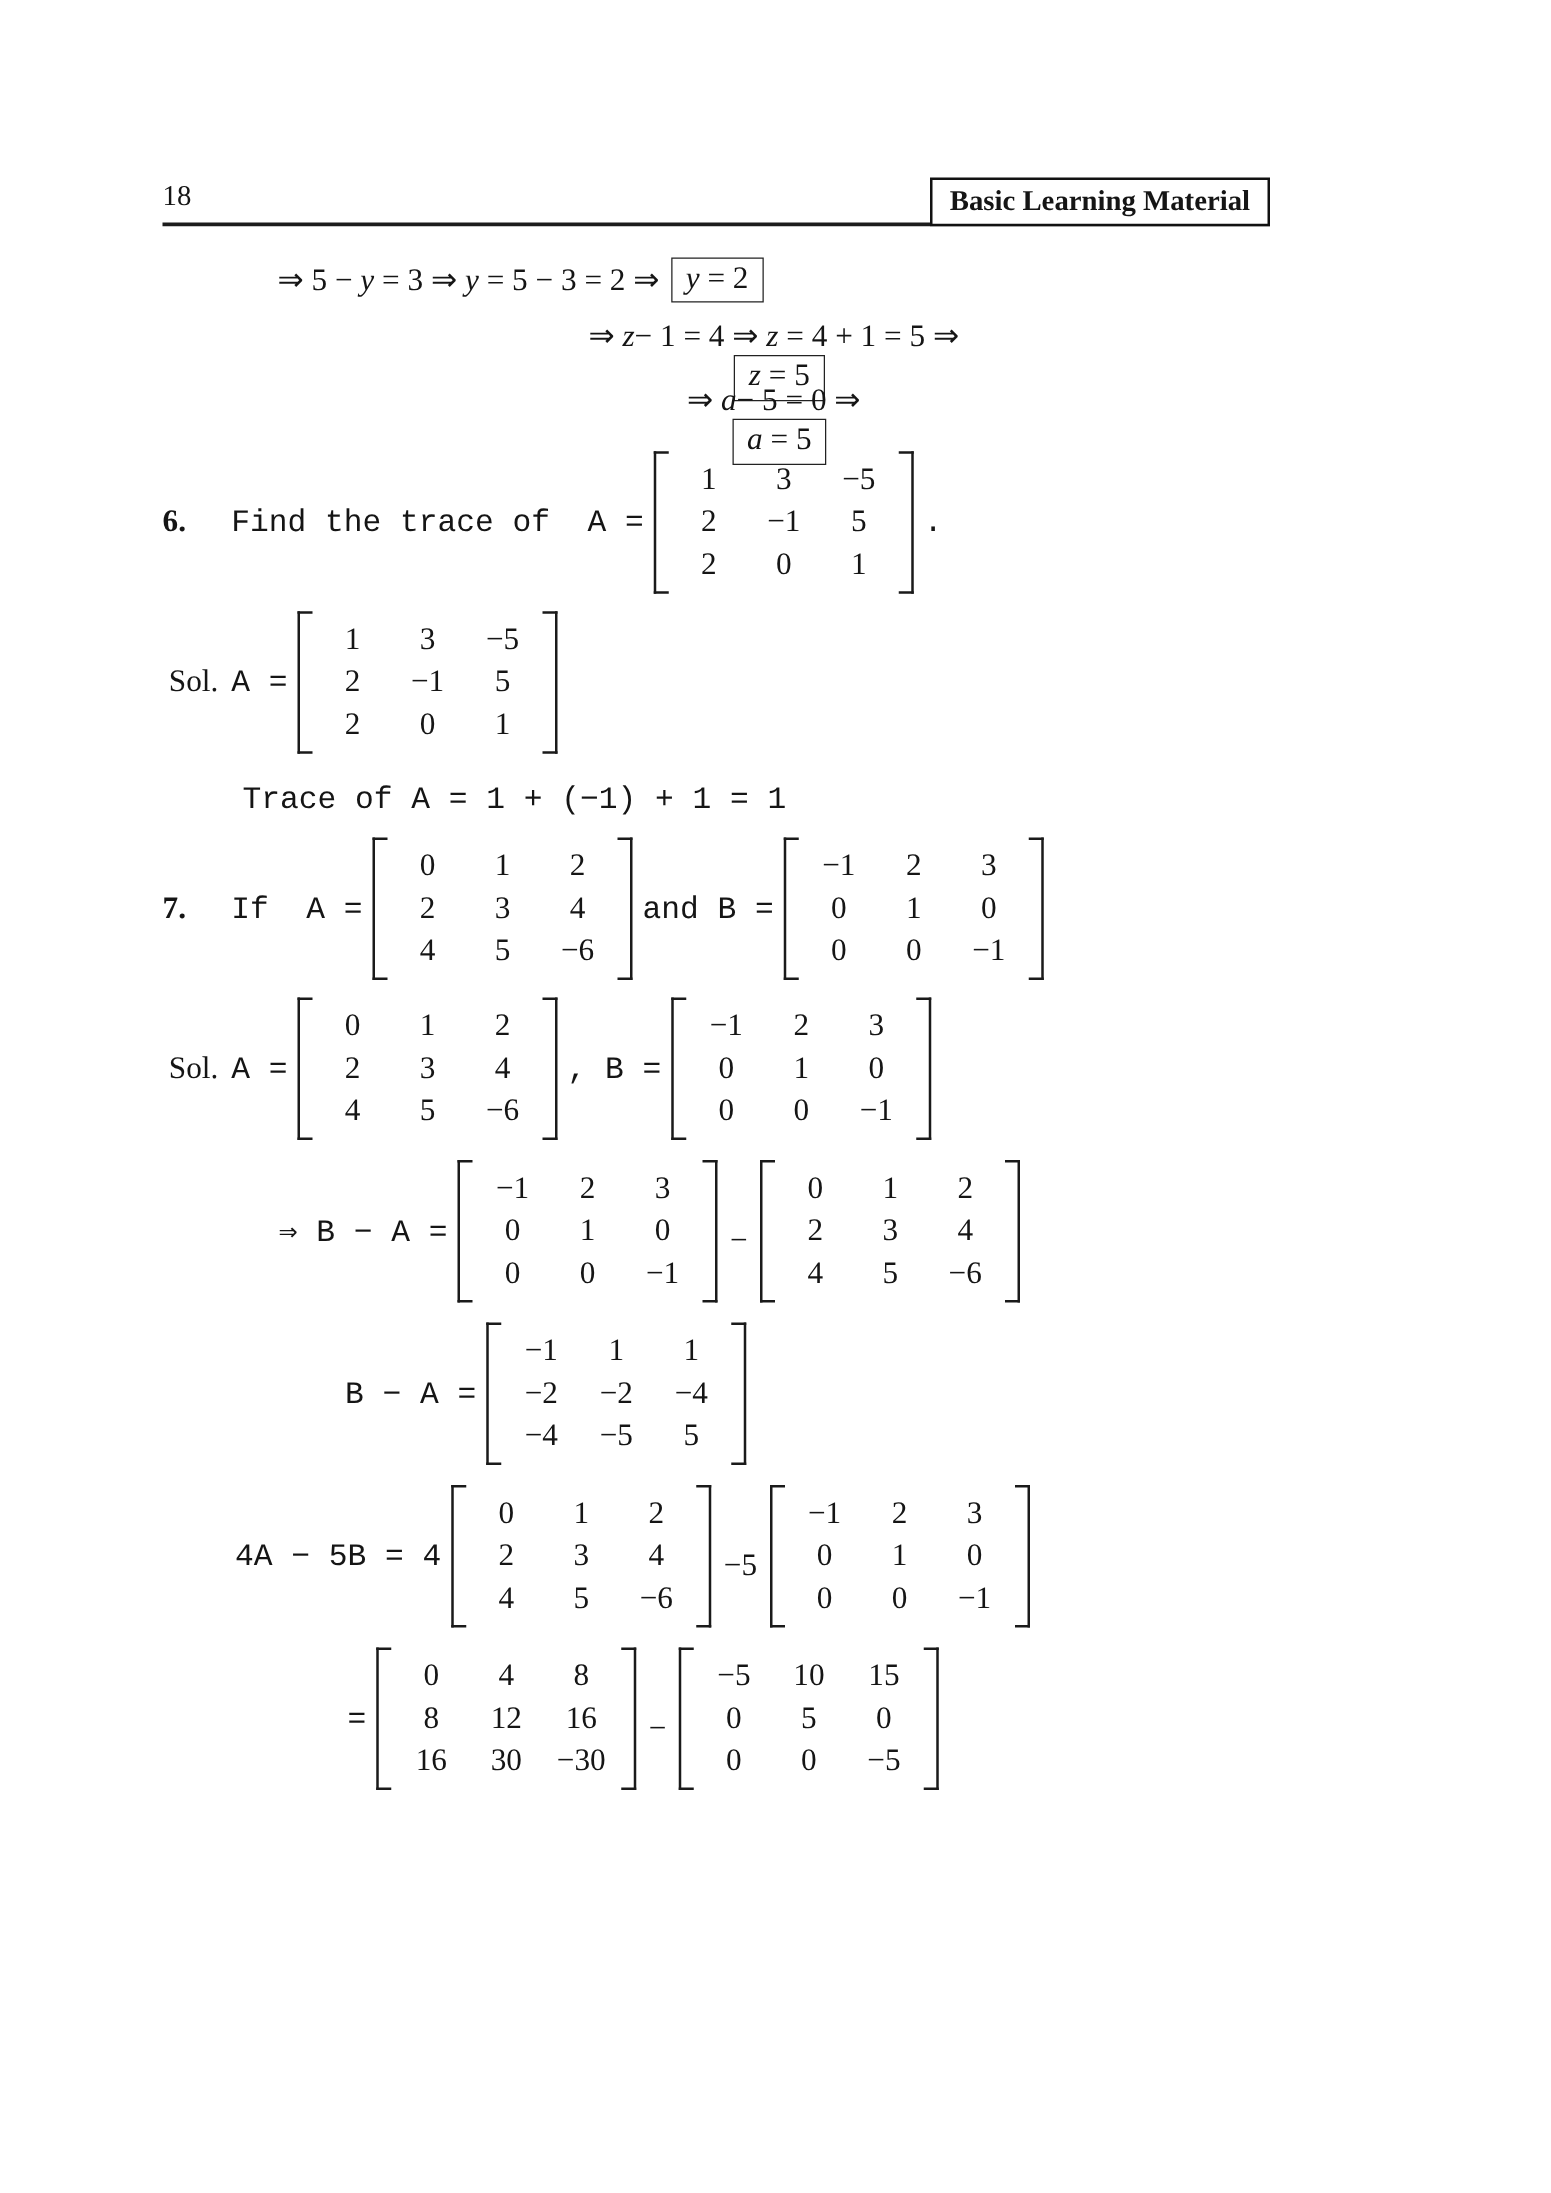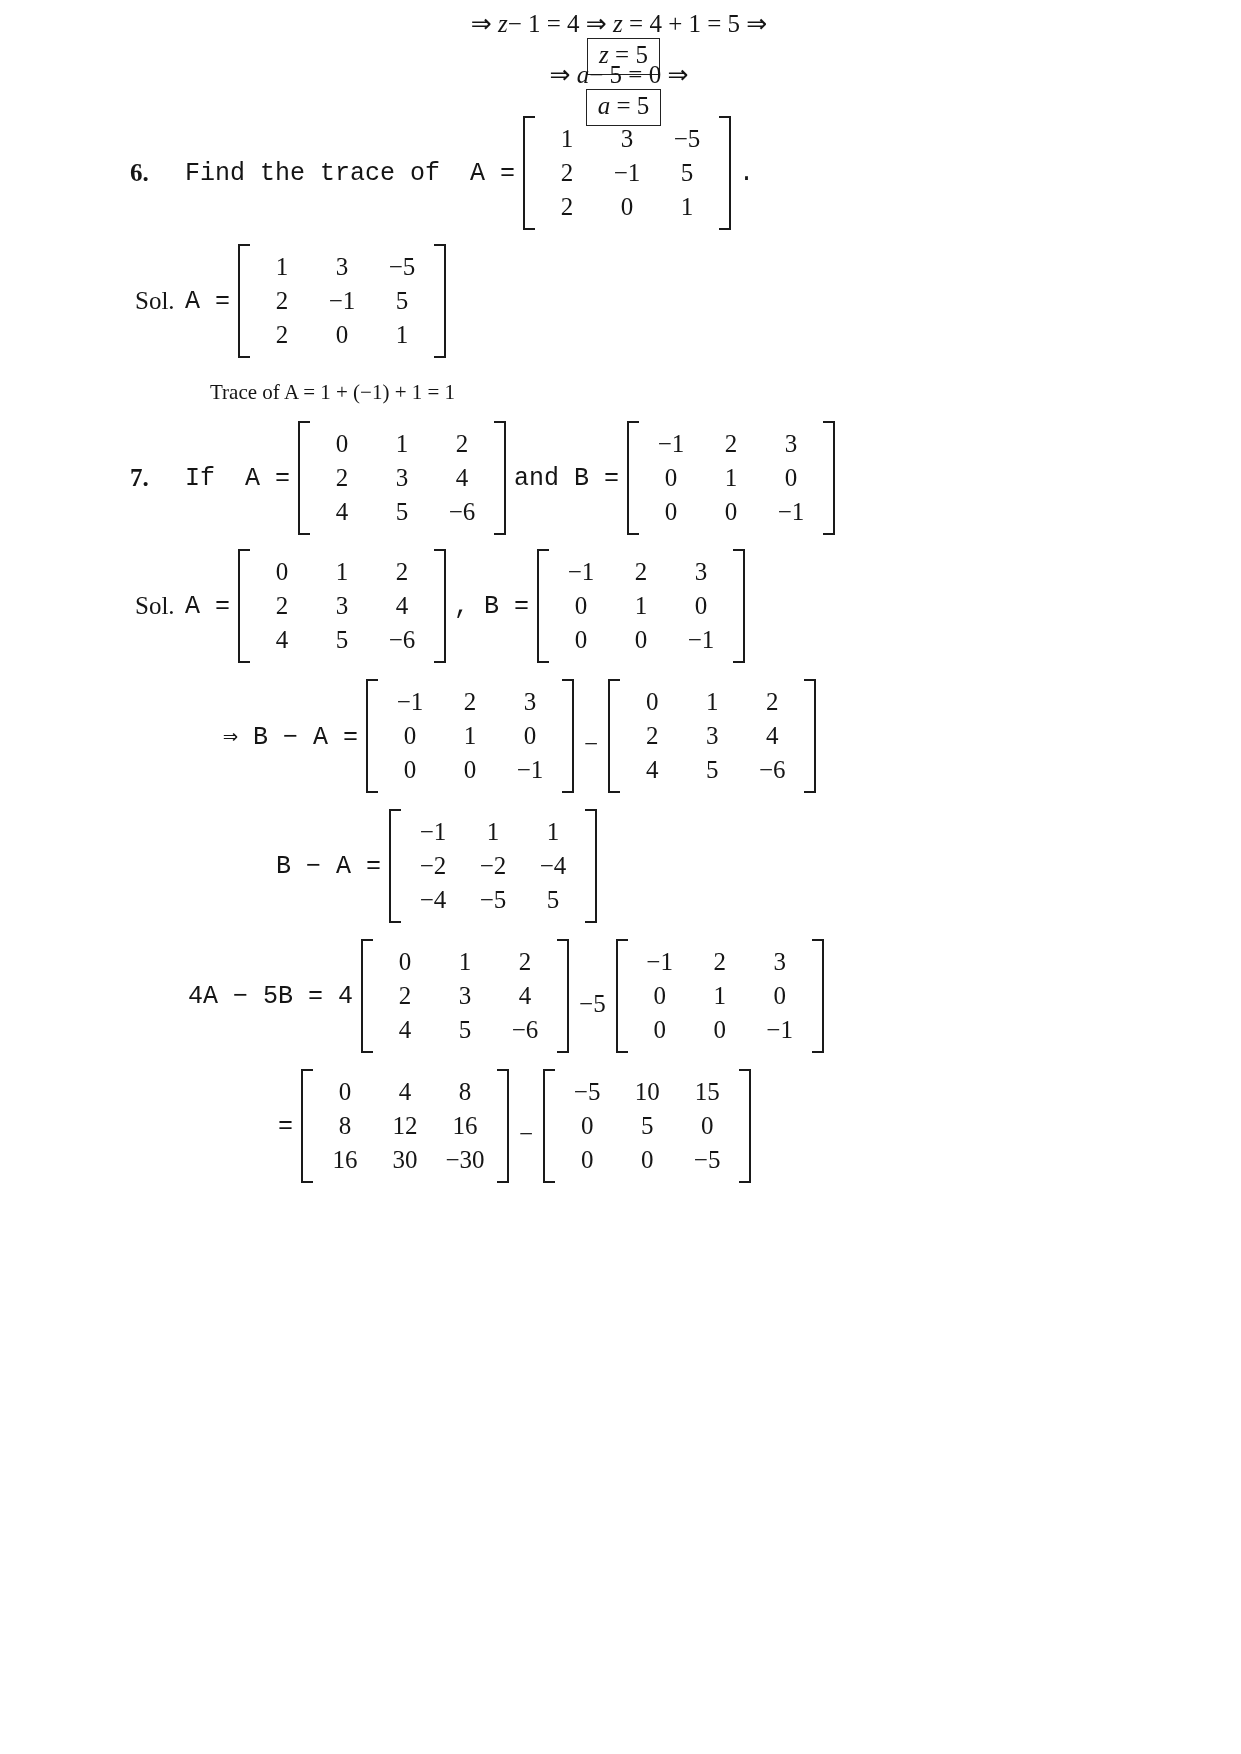--- a/index.html
+++ b/index.html
@@ -54,36 +54,46 @@
     border:2px solid #1a1a1a; border-left:0;
   }
   .mgrid { display:grid; padding:6px 2px; }
   .mcell {
     min-width:42px; text-align:center; line-height:34px;
     padding:0 9px; font-size:25px;
   }
 
   .row-p6    { margin-top:14px; }
   .row-sol6  { margin-top:14px; }
-  .row-trace { margin-top:22px; margin-left:80px; font-size:21px; }
+  .row-trace { margin-top:22px; margin-left:64px; font-size:25px;font-family:Liberation Mono, monospace; }
   .row-p7    { margin-top:16px; }
   .row-sol7  { margin-top:14px; }
   .row-step1 { margin-top:16px; margin-left:93px; }
   .row-step2 { margin-top:16px; margin-left:146px; }
   .row-step3 { margin-top:16px; margin-left:58px; }
   .row-step4 { margin-top:16px; margin-left:148px; }
   .opgap { margin:0 2px; transform:translateY(8px); }
 </style>
 </head>
 <body>
 
 <div class="page">
   <div class="content">
 
-
+    <div class="header">
+      <span class="pagenum">18</span>
+      <span class="header-box">
+        <span>Basic Learning Material</span>
+      </span>
+    </div>
+
+    <div class="eqline eqline-1">
+      <span><span>⇒ 5 − </span><span class="it">y</span><span> = 3 ⇒ </span><span class="it">y</span><span> = 5 − 3 = 2 ⇒</span></span>
+      <span class="abox"><span class="it">y</span><span> = 2</span></span>
+    </div>
     <div class="eqline eqline-2">
       <span><span>⇒ </span><span class="it">z</span><span>− 1 = 4 ⇒ </span><span class="it">z</span><span> = 4 + 1 = 5 ⇒</span></span>
       <span class="abox"><span class="it">z</span><span> = 5</span></span>
     </div>
     <div class="eqline eqline-3">
       <span><span>⇒ </span><span class="it">a</span><span>− 5 = 0 ⇒</span></span>
       <span class="abox"><span class="it">a</span><span> = 5</span></span>
     </div>
 
     <div class="mathrow row-p6">

